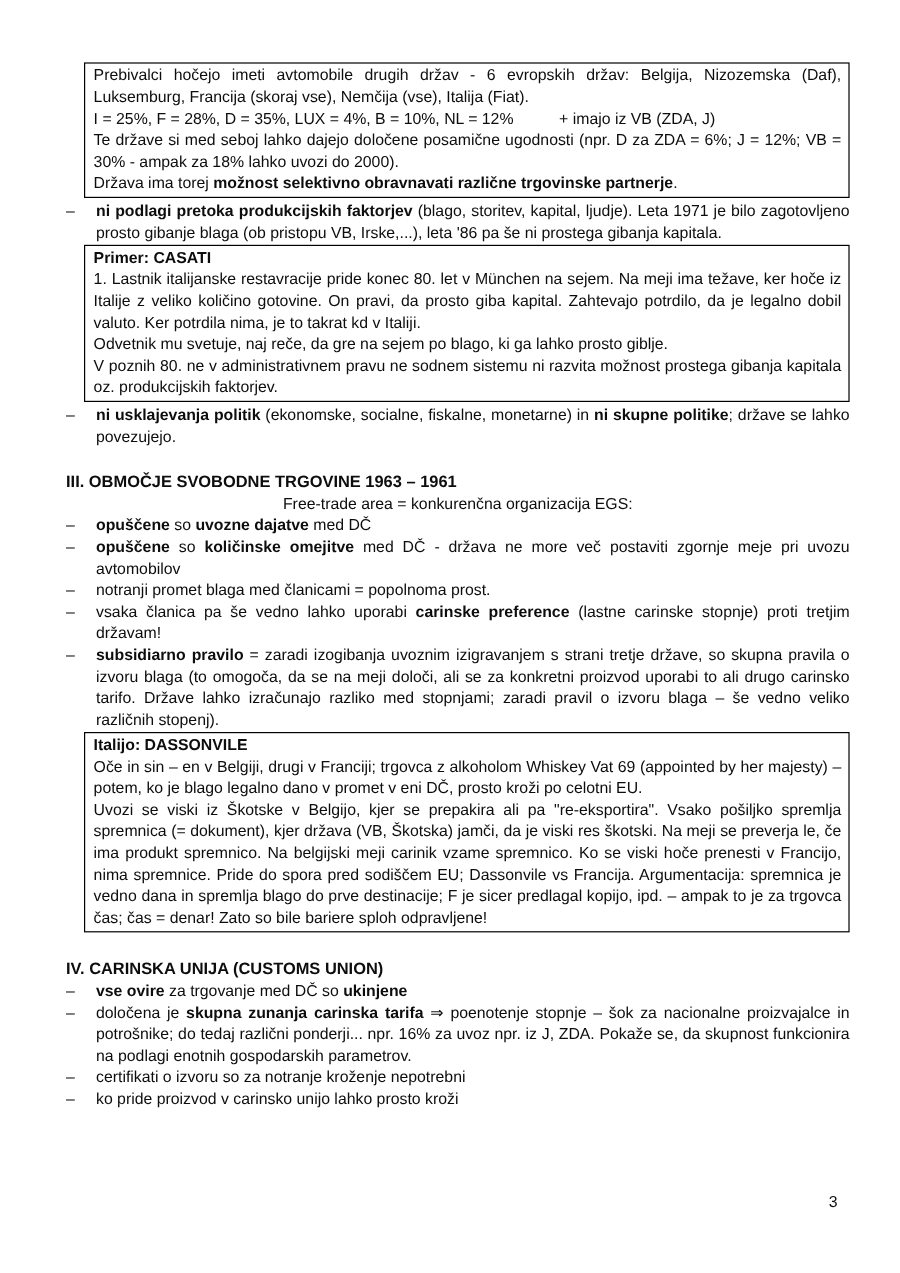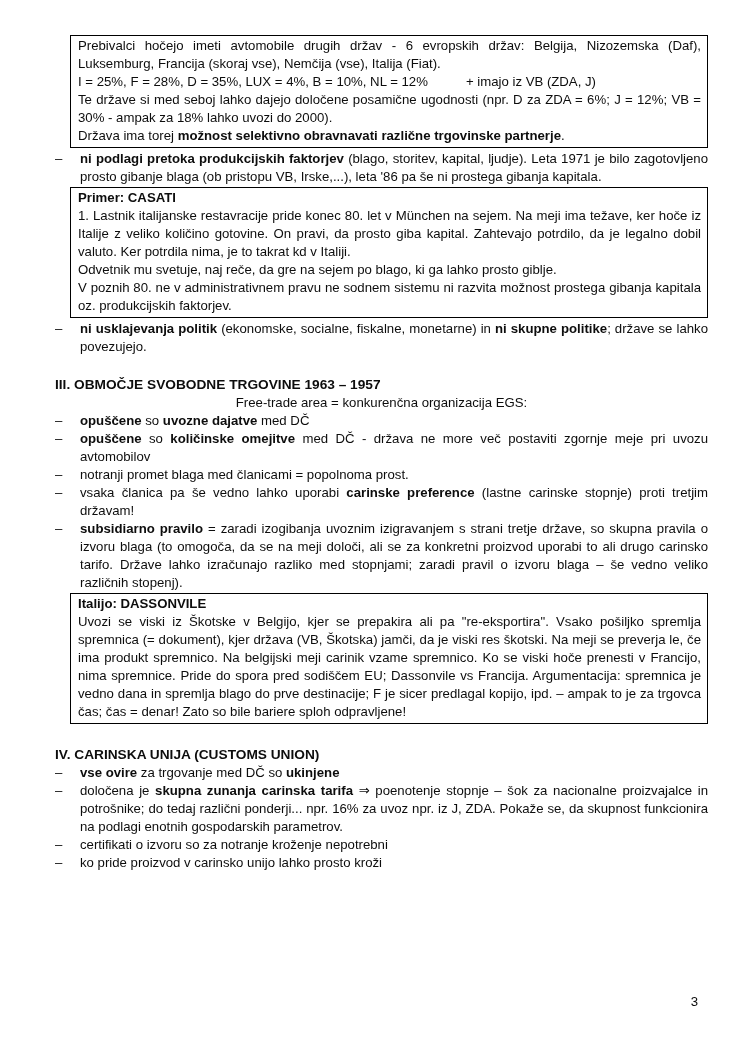--- a/index.html
+++ b/index.html
@@ -4,21 +4,21 @@
 <style>
   html,body{margin:0;padding:0;}
   body{
     width:750px;height:1061px;
     background:#ffffff;
     font-family:"Liberation Sans","DejaVu Sans",sans-serif;
     font-size:13.2px;line-height:18px;color:#0d0d0d;
     position:relative;overflow:hidden;
     -webkit-font-smoothing:antialiased;
   }
-  .content{position:absolute;left:55px;top:34px;width:653px;}
+  .content{position:absolute;left:55px;top:51px;width:653px;}
   .box{
     border:1.5px solid #000;
     margin:1px 0 2px 15px;
     padding:1px 6px 2px 7px;
   }
   .box p{margin:0;text-align:justify;}
   p.plain{margin:0;text-align:center;}
   .bullet{display:flex;margin:0;}
   .bullet .dash{width:25px;flex:none;}
   .bullet .text{flex:1;margin:0;text-align:justify;}
@@ -52,21 +52,21 @@
     <p><span>V poznih 80. ne v administrativnem pravu ne sodnem sistemu ni razvita možnost prostega gibanja kapitala oz. produkcijskih faktorjev.</span></p>
   </div>
 
   <div class="bullet">
     <span class="dash">–</span>
     <p class="text"><b>ni usklajevanja politik</b><span> (ekonomske, socialne, fiskalne, monetarne) in </span><b>ni skupne politike</b><span>; države se lahko povezujejo.</span></p>
   </div>
 
   <div class="vspace"></div>
 
-  <h3>III. OBMOČJE SVOBODNE TRGOVINE 1963 – 1957</h3>
+  <h3>III. OBMOČJE SVOBODNE TRGOVINE 1963 – 1961</h3>
   <p class="plain">Free-trade area = konkurenčna organizacija EGS:</p>
 
   <div class="bullet">
     <span class="dash">–</span>
     <p class="text"><b>opuščene</b><span> so </span><b>uvozne dajatve</b><span> med DČ</span></p>
   </div>
   <div class="bullet">
     <span class="dash">–</span>
     <p class="text"><b>opuščene</b><span> so </span><b>količinske omejitve</b><span> med DČ - država ne more več postaviti zgornje meje pri uvozu avtomobilov</span></p>
   </div>
@@ -78,20 +78,21 @@
     <span class="dash">–</span>
     <p class="text"><span>vsaka članica pa še vedno lahko uporabi </span><b>carinske preference</b><span> (lastne carinske stopnje) proti tretjim državam!</span></p>
   </div>
   <div class="bullet">
     <span class="dash">–</span>
     <p class="text"><b>subsidiarno pravilo</b><span> = zaradi izogibanja uvoznim izigravanjem s strani tretje države, so skupna pravila o izvoru blaga (to omogoča, da se na meji določi, ali se za konkretni proizvod uporabi to ali drugo carinsko tarifo. Države lahko izračunajo razliko med stopnjami; zaradi pravil o izvoru blaga – še vedno veliko različnih stopenj).</span></p>
   </div>
 
   <div class="box">
     <p><b>Italijo: DASSONVILE</b></p>
+    <p><span>Oče in sin – en v Belgiji, drugi v Franciji; trgovca z alkoholom Whiskey Vat 69 (appointed by her majesty) – potem, ko je blago legalno dano v promet v eni DČ, prosto kroži po celotni EU.</span></p>
     <p><span>Uvozi se viski iz Škotske v Belgijo, kjer se prepakira ali pa "re-eksportira". Vsako pošiljko spremlja spremnica (= dokument), kjer država (VB, Škotska) jamči, da je viski res škotski. Na meji se preverja le, če ima produkt spremnico. Na belgijski meji carinik vzame spremnico. Ko se viski hoče prenesti v Francijo, nima spremnice. Pride do spora pred sodiščem EU; Dassonvile vs Francija. Argumentacija: spremnica je vedno dana in spremlja blago do prve destinacije; F je sicer predlagal kopijo, ipd. – ampak to je za trgovca čas; čas = denar! Zato so bile bariere sploh odpravljene!</span></p>
   </div>
 
   <div class="vspace"></div>
 
   <h3>IV. CARINSKA UNIJA (CUSTOMS UNION)</h3>
 
   <div class="bullet">
     <span class="dash">–</span>
     <p class="text"><b>vse ovire</b><span> za trgovanje med DČ so </span><b>ukinjene</b></p>

